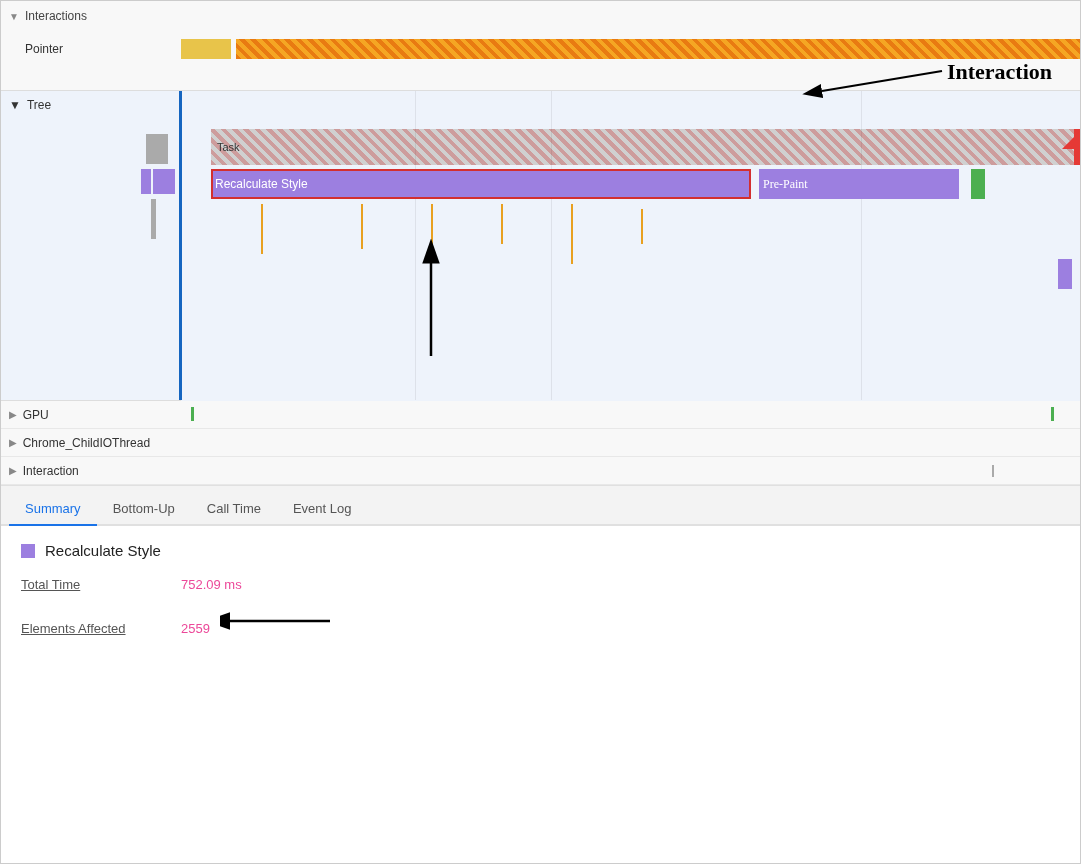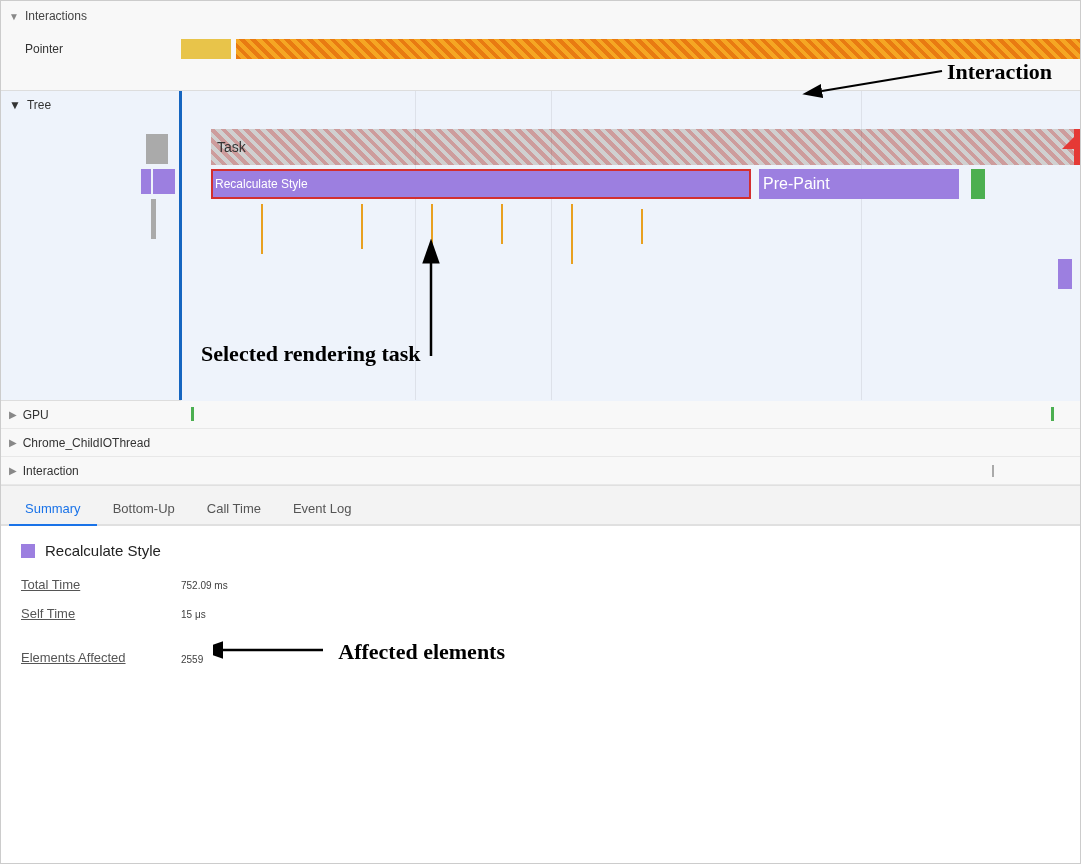--- a/index.html
+++ b/index.html
@@ -135,21 +135,21 @@
         rgba(200,60,60,0.35) 4px,
         transparent 4px,
         transparent 8px
       );
       border-right: 8px solid #e53935;
     }
     .task-label {
       position: absolute;
       top: 10px;
       left: 34px;
-      font-size: 14px;
+      font-size: 11px;
       color: #333;
       line-height: 36px;
       padding-left: 2px;
       z-index: 2;
     }
 
     
     .recalc-bar {
       position: absolute;
       top: 50px;
@@ -178,25 +178,26 @@
       left: 578px;
       width: 200px;
       height: 30px;
       background: #9c7fe0;
       z-index: 3;
     }
     .prepaint-label {
       position: absolute;
       top: 50px;
       left: 582px;
-      font-size: 16px;
+      font-size: 12px;
       color: #fff;
       line-height: 30px;
       z-index: 4;
       pointer-events: none;
+      font-family: Liberation Serif, serif;
     }
 
     
     .blue-left-border {
       position: absolute;
       left: 178px;
       top: 0;
       width: 3px;
       height: 100%;
       background: #1565c0;
@@ -284,22 +285,22 @@
       font-size: 13px;
       color: #555;
     }
     .summary-key {
       width: 160px;
       flex-shrink: 0;
       color: #555;
       text-decoration: underline;
     }
     .summary-val {
-      color: #404040;
-      font-size: 10px;
+      color: #ec4899;
+      font-size: 13px;
     }
 
     
     .arrow-svg {
       position: absolute;
       pointer-events: none;
     }
 
     
     .gridlines {
@@ -433,23 +434,20 @@
     </div>
 
     <svg class="arrow-svg" style="position:absolute; left:280px; top:140px; width:300px; height:140px; pointer-events:none; z-index:20;">
       <defs>
         <marker id="arrowhead2" markerWidth="10" markerHeight="7" refX="5" refY="3.5" orient="auto">
           <polygon points="0 0, 10 3.5, 0 7" fill="#000"></polygon>
         </marker>
       </defs>
       <line x1="150" y1="125" x2="150" y2="20" stroke="#000" stroke-width="2.5" marker-end="url(#arrowhead2)"></line>
     </svg>
-    <div style="position:absolute; left:200px; top:250px; z-index:20; pointer-events:none;">
-      <span class="selected-task-text" style="font-size:22px; font-weight:700; font-family:Georgia,serif;">Selected rendering task</span>
-    </div>
   </div>
 
   <div class="collapsed-rows">
     <div class="collapsed-row">
       <div class="collapsed-row-label">
         <span style="font-size:10px; color:#888;">▶</span>
         <span>GPU</span>
       </div>
       <div class="collapsed-row-content">
         <div style="position:absolute; left:2px; top:2px; width:3px; height:14px; background:#4caf50;"></div>
@@ -486,33 +484,28 @@
     <div class="summary-title">
       <div class="color-box"></div>
       <span>Recalculate Style</span>
     </div>
 
     <div class="summary-row">
       <span class="summary-key">Total Time</span>
       <span class="summary-val">752.09 ms</span>
     </div>
 
-    <div class="summary-row">
-      <span class="summary-key">Self Time</span>
-      <span class="summary-val">15 μs</span>
-    </div>
 
     <div class="summary-row" style="align-items:flex-end;">
       <span class="summary-key">Elements Affected</span>
       <span class="summary-val">2559</span>
 
       <svg style="width:120px; height:30px; margin-left:10px; vertical-align:middle;">
         <defs>
           <marker id="arrowhead3" markerWidth="10" markerHeight="7" refX="0" refY="3.5" orient="auto">
             <polygon points="0 0, 10 3.5, 0 7" fill="#000"></polygon>
           </marker>
         </defs>
         <line x1="110" y1="15" x2="10" y2="15" stroke="#000" stroke-width="2.5" marker-end="url(#arrowhead3)"></line>
       </svg>
-      <span style="font-size:22px; font-weight:700; font-family:Georgia,serif; color:#000; white-space:nowrap; margin-left:5px;">Affected elements</span>
     </div>
   </div>
 </div>
 
 </body></html>

